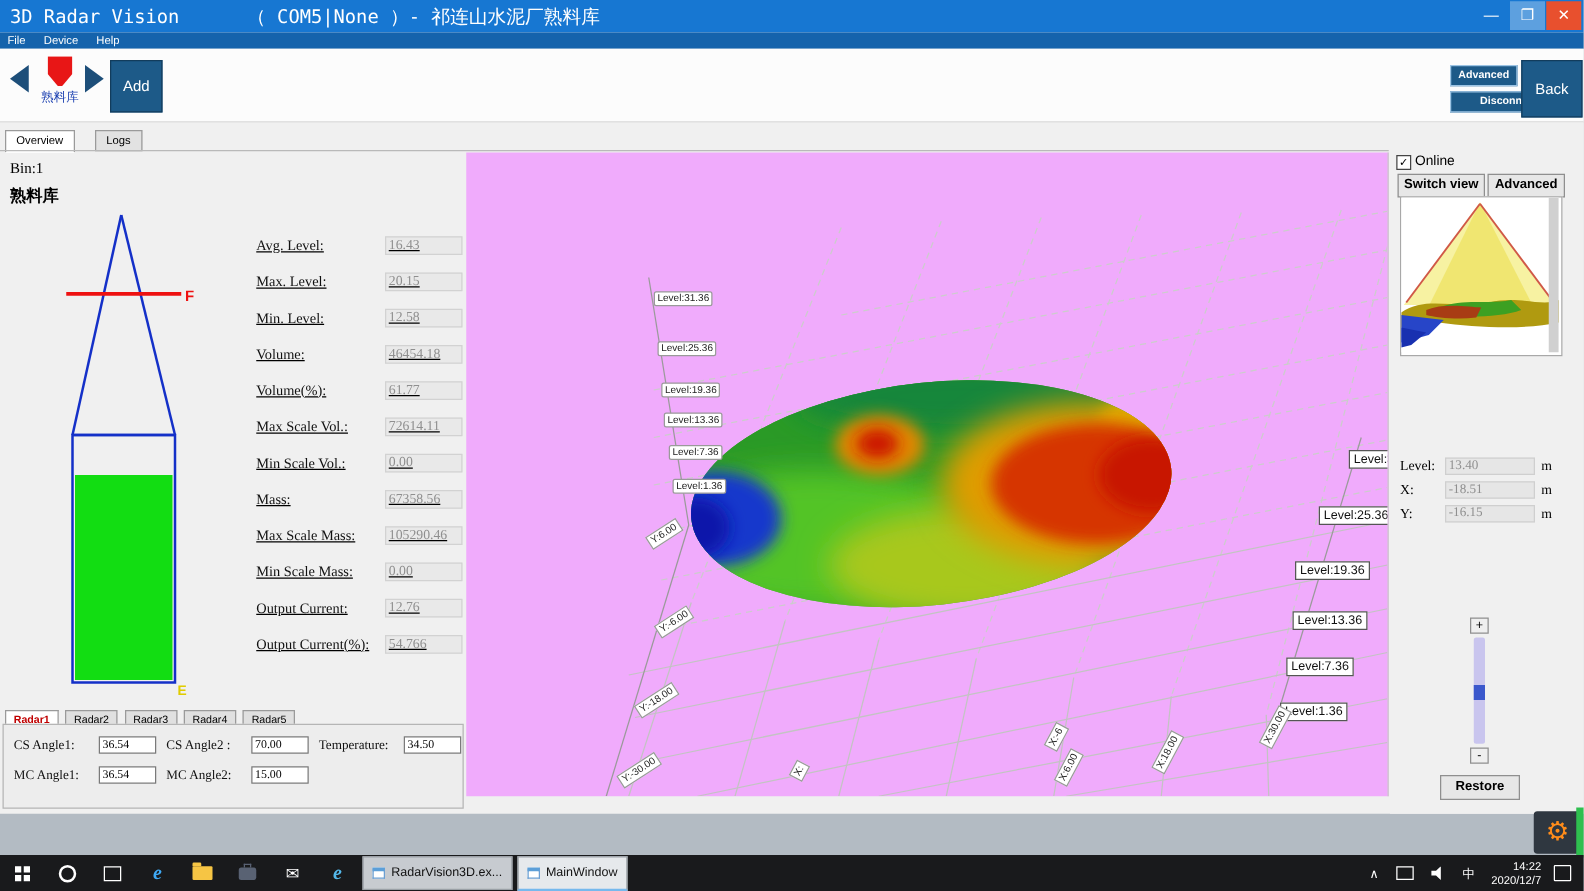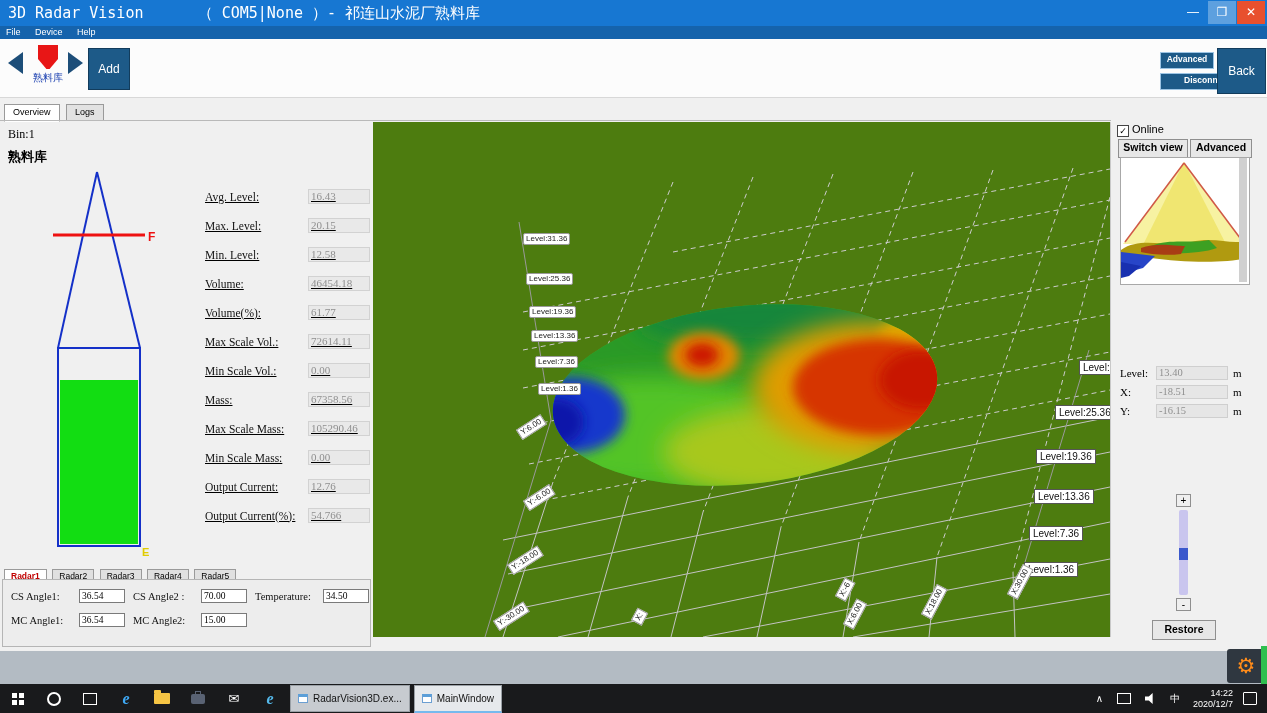--- a/index.html
+++ b/index.html
@@ -25,21 +25,21 @@
   #silo-nav-label{font-size:10px;color:#1a3fb0;margin-top:2px;text-align:center;}
   .bluebtn{background:#1d5a88;color:#fff;border:1px solid #123c5c;text-align:center;}
   #add-btn{position:absolute;left:88px;top:9px;width:40px;height:40px;font-size:12px;line-height:40px;}
   #connect-btn,#disconnect-btn{position:absolute;left:1160px;width:52px;height:15px;font-size:8.5px;font-weight:bold;line-height:13px;border:1px solid #9cc4e4;}
   #connect-btn{top:13px;}
   #disconnect-btn{top:34px;padding-left:20px;}
   #back-btn{position:absolute;left:1217px;top:9px;width:47px;height:44px;font-size:12px;line-height:44px;}
 
   
   .tabstrip{position:absolute;left:4px;top:104px;height:17px;}
-  .tab{display:inline-block;height:15px;line-height:15px;padding:0 8px;font-size:9px;border:1px solid #9a9a9a;background:#e2e2e2;margin-right:2px;vertical-align:top;}
+  .tab{display:inline-block;height:15px;line-height:15px;padding:0 8px;font-size:9px;border:1px solid #9a9a9a;background:#e2e2e2;margin-right:12px;vertical-align:top;}
   .tab.active{background:#fff;border-bottom:1px solid #fff;height:16px;}
   #content-line{position:absolute;left:0;top:120px;width:1111px;height:0;border-top:1px solid #b9b9b9;}
 
   
   #bin-label{position:absolute;left:8px;top:127px;font:12px "Liberation Serif",serif;}
   #silo-name{position:absolute;left:8px;top:148px;font:bold 13px "Liberation Serif",serif;}
   #silo-svg{position:absolute;left:45px;top:166px;}
   #fields{position:absolute;left:205px;top:182px;width:168px;}
   .frow{height:29px;display:flex;align-items:center;text-decoration:underline;}
   .flabel{width:103px;font:11.5px "Liberation Serif",serif;color:#111;flex:none;}
@@ -48,21 +48,21 @@
 
   
   #radar-tabs{position:absolute;left:4px;top:565px;}
   .rtab{display:inline-block;height:13px;line-height:13px;padding:0 6px;font-size:8.5px;border:1px solid #9a9a9a;background:#e0e0e0;margin-right:1px;}
   .rtab.active{background:#fff;color:#c00000;font-weight:bold;border-bottom:1px solid #fff;}
   #radar-panel{position:absolute;left:2px;top:579px;width:369px;height:68px;background:#ededed;border:1px solid #b5b5b5;box-sizing:border-box;}
   .rlabel{position:absolute;font:10.5px "Liberation Serif",serif;color:#111;}
   .rinput{position:absolute;width:46px;height:14px;background:#fff;border:1px solid #7a7a7a;font:9.5px "Liberation Serif",serif;padding:0 2px;box-sizing:border-box;}
 
   
-  #plot{position:absolute;left:373px;top:122px;width:737px;height:515px;background:#4d7c0f;overflow:hidden;border-right:1px solid #c9c9c9;}
+  #plot{position:absolute;left:373px;top:122px;width:737px;height:515px;background:#f0abfc;overflow:hidden;border-right:1px solid #c9c9c9;}
   .lvl-s{position:absolute;background:#fff;border:1px solid #9a9a9a;border-radius:2px;font-size:8px;line-height:10px;padding:0 2px;color:#222;white-space:nowrap;}
   .lvl-b{position:absolute;background:#fff;border:1px solid #555;font-size:10px;line-height:13px;padding:0 3px;color:#111;white-space:nowrap;}
   .rot{position:absolute;background:#fff;border:1px solid #9a9a9a;font-size:8px;line-height:10px;padding:0 2px;color:#222;transform-origin:left top;white-space:nowrap;}
 
   
   #right-panel{position:absolute;left:1112px;top:98px;width:172px;height:553px;background:#f0f0f0;padding-left:14px;}
   #online-row{position:absolute;left:5px;top:25px;font-size:11px;}
   #online-box{display:inline-block;width:10px;height:10px;border:1px solid #444;background:#fff;font-size:9px;line-height:10px;text-align:center;vertical-align:-1px;margin-right:3px;}
   .winbtn{background:#e7e7e7;border:1px solid #8f8f8f;font:bold 10.5px "Liberation Sans",sans-serif;text-align:center;}
   #switchview-btn{position:absolute;left:6px;top:41px;width:68px;height:17px;line-height:15px;}

